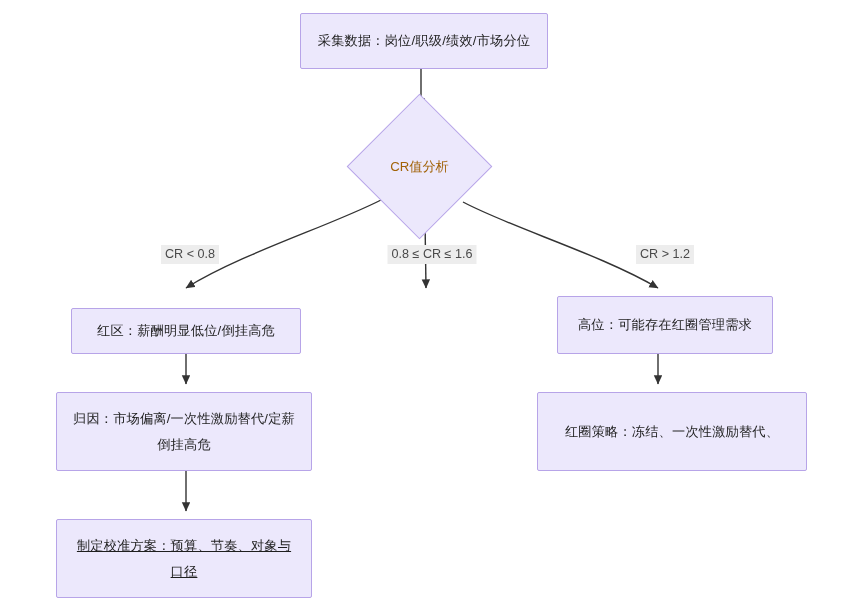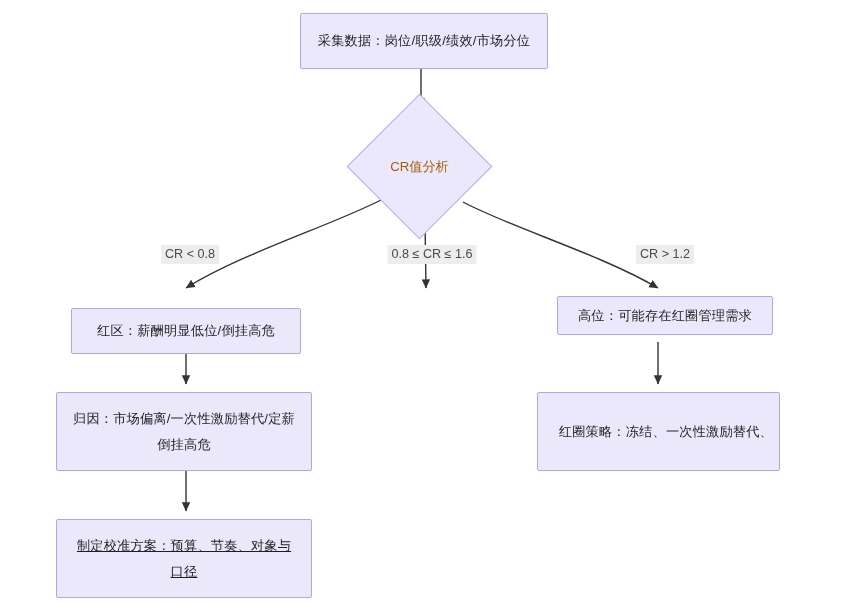--- a/index.html
+++ b/index.html
@@ -96,41 +96,41 @@
     <div class="diamond-text" style="left:0;top:0;width:103px;height:103px;">CR值分析</div>
   </div>
 
   <div class="node" style="left:71px;top:296px;width:230px;height:46px;margin-top:12px;">
     <span class="lbl">
       <span class="ln">红区：薪酬明显低位/倒挂高危</span>
     </span>
   </div>
 
 
-  <div class="node" style="left:557px;top:296px;width:216px;height:39px;">
+  <div class="node" style="left:557px;top:296px;width:216px;height:58px;">
     <span class="lbl">
       <span class="ln">高位：可能存在红圈管理需求</span>
     </span>
   </div>
 
   <div class="node" style="left:56px;top:392px;width:256px;height:79px;">
     <span class="lbl">
       <span class="ln">归因：市场偏离/一次性激励替代/定薪</span>
       <span class="ln">倒挂高危</span>
     </span>
   </div>
 
   <div class="node" style="left:56px;top:519px;width:256px;height:79px;text-decoration:underline;">
     <span class="lbl">
       <span class="ln">制定校准方案：预算、节奏、对象与</span>
       <span class="ln">口径</span>
     </span>
   </div>
 
-  <div class="node" style="left:537px;top:392px;width:243px;height:79px;text-align:right;">
+  <div class="node" style="left:537px;top:392px;width:270px;height:79px;">
     <span class="lbl">
       <span class="ln">红圈策略：冻结、一次性激励替代、</span>
     </span>
   </div>
 
   <div class="edge-label" style="left:190px;top:245px;">CR &lt; 0.8</div>
 
   <div class="edge-label" style="left:432px;top:245px;">0.8 ≤ CR ≤ 1.6</div>
 
   <div class="edge-label" style="left:665px;top:245px;">CR &gt; 1.2</div>

